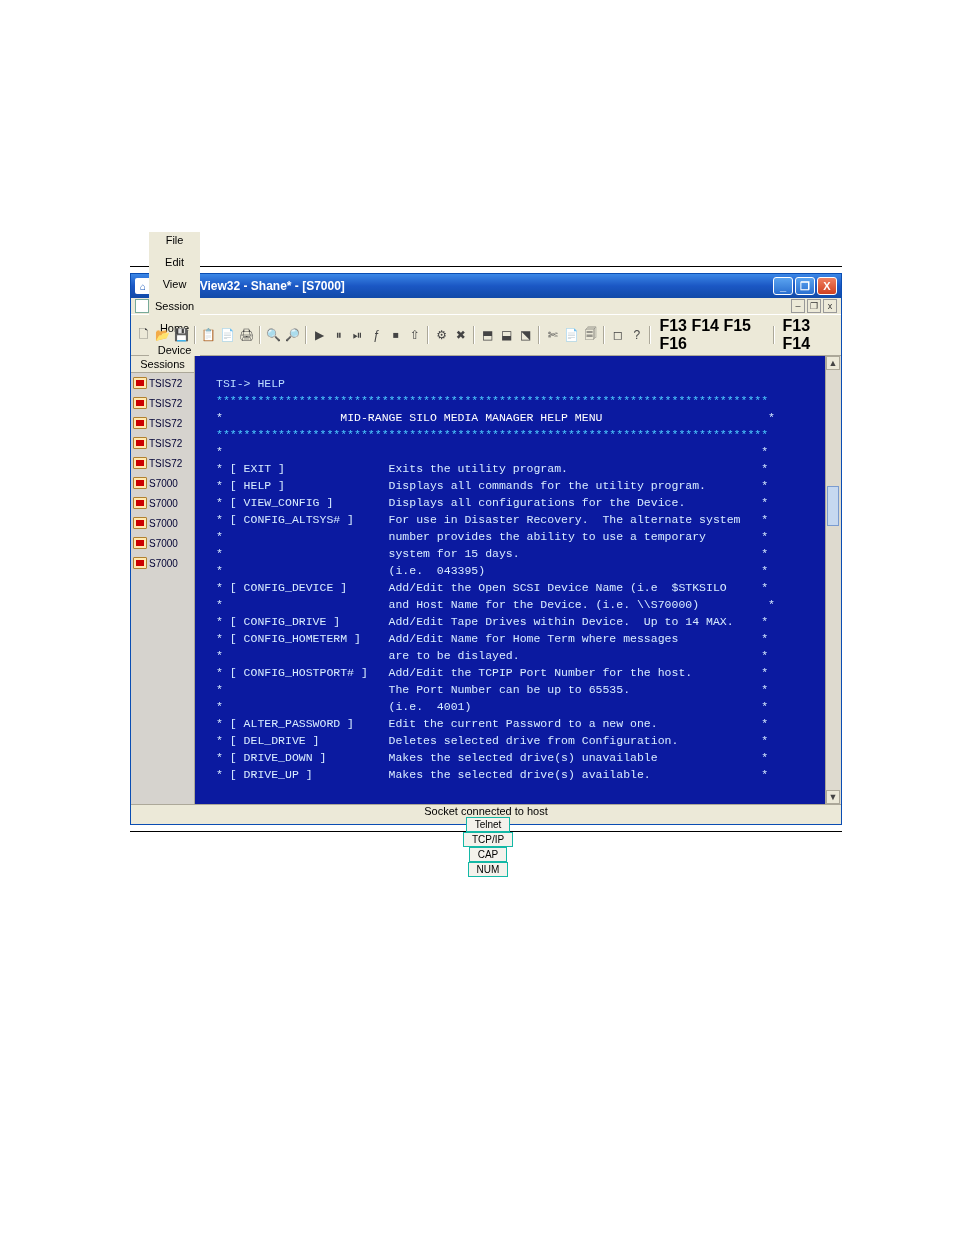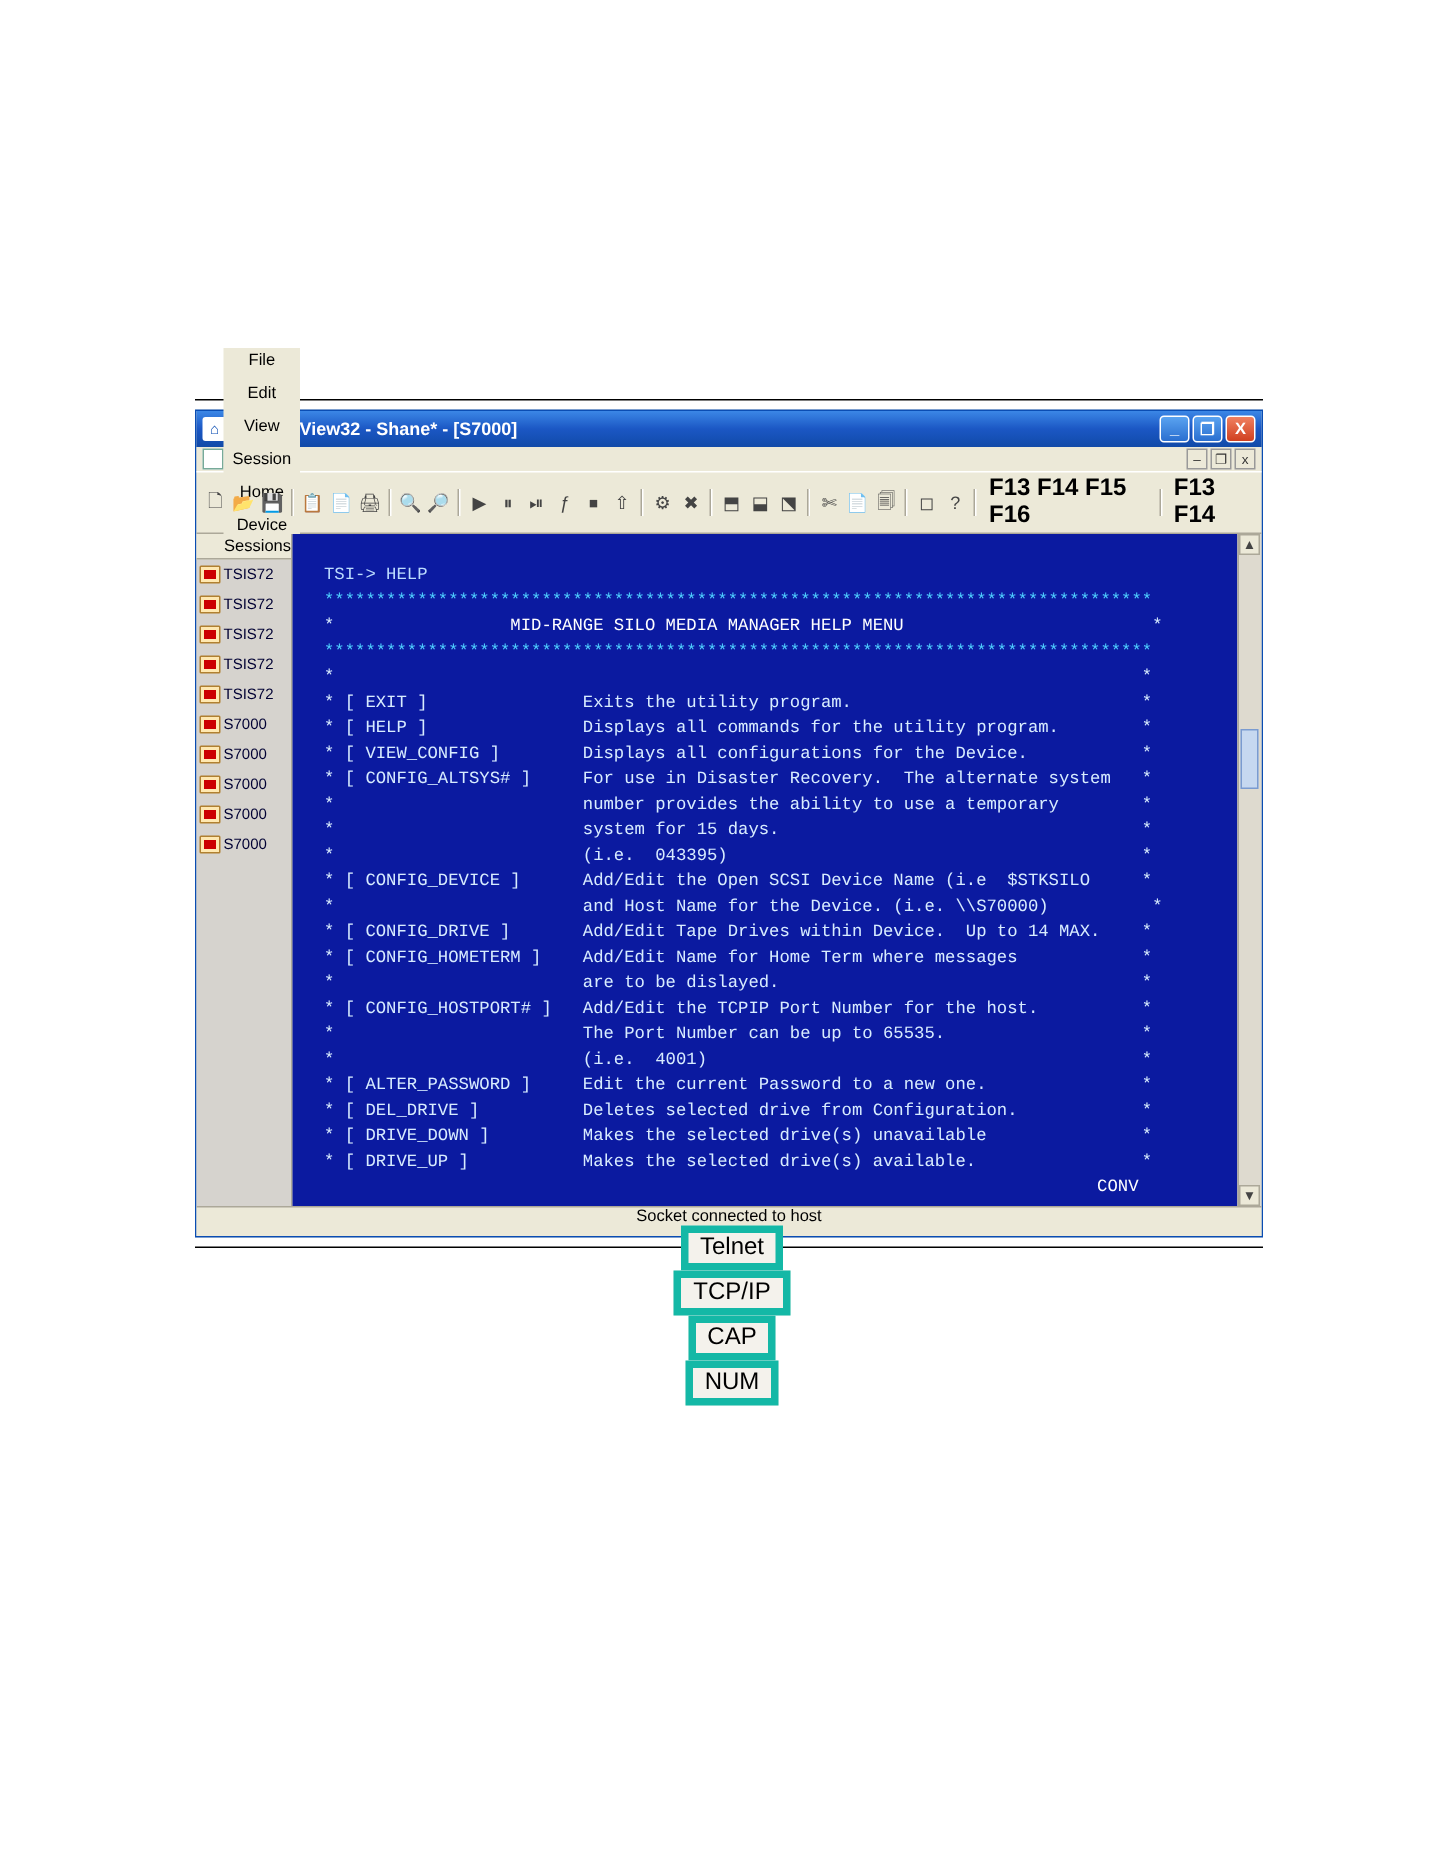--- a/index.html
+++ b/index.html
@@ -115,21 +115,21 @@
   .sessions-panel {
     width: 64px;
     background: #d6d3ce;
     border-right: 1px solid #aca899;
     display: flex;
     flex-direction: column;
   }
   .sessions-header {
     background: #ece9d8;
     border-bottom: 1px solid #aca899;
-    text-align: right;
+    text-align: center;
     font-size: 11px;
     padding: 2px 0;
     color:#000;
   }
   .sess-item {
     display: flex;
     align-items: center;
     padding: 4px 2px;
     font-size: 10px;
     color: #003;
@@ -193,25 +193,25 @@
     background: #ece9d8;
     border-top: 1px solid #aca899;
     display: flex;
     align-items: center;
     font-size: 11px;
     color:#000;
     padding: 0 4px;
     flex-direction: column;
   }
   .statusbar .cell {
-    border: 5px solid #14b8a6;
+    border: 1px solid #14b8a6;
     padding: 1px 8px;
     margin-left: 4px;
     background: #f4f2ec;
-    font-size: 16px;
+    font-size: 10px;
   }
   .statusbar .grow { flex: 1; }
   hr.page-rule {
     border: none;
     border-top: 1px solid #000;
     margin: 6px 0;
   }
 </style>
 </head>
 <body>
@@ -352,21 +352,21 @@
 * [ CONFIG_DRIVE ]       Add/Edit Tape Drives within Device.  Up to 14 MAX.    *
 * [ CONFIG_HOMETERM ]    Add/Edit Name for Home Term where messages            *
 *                        are to be dislayed.                                   *
 * [ CONFIG_HOSTPORT# ]   Add/Edit the TCPIP Port Number for the host.          *
 *                        The Port Number can be up to 65535.                   *
 *                        (i.e.  4001)                                          *
 * [ ALTER_PASSWORD ]     Edit the current Password to a new one.               *
 * [ DEL_DRIVE ]          Deletes selected drive from Configuration.            *
 * [ DRIVE_DOWN ]         Makes the selected drive(s) unavailable               *
 * [ DRIVE_UP ]           Makes the selected drive(s) available.                *
-</span><span class="conv">CONV</span></div>
+</span></div>
 
         <div class="vscroll">
           <div class="arrow up">▲</div>
           <div class="thumb"></div>
           <div class="arrow down">▼</div>
         </div>
       </div>
     </div>
 
     <div class="statusbar">

